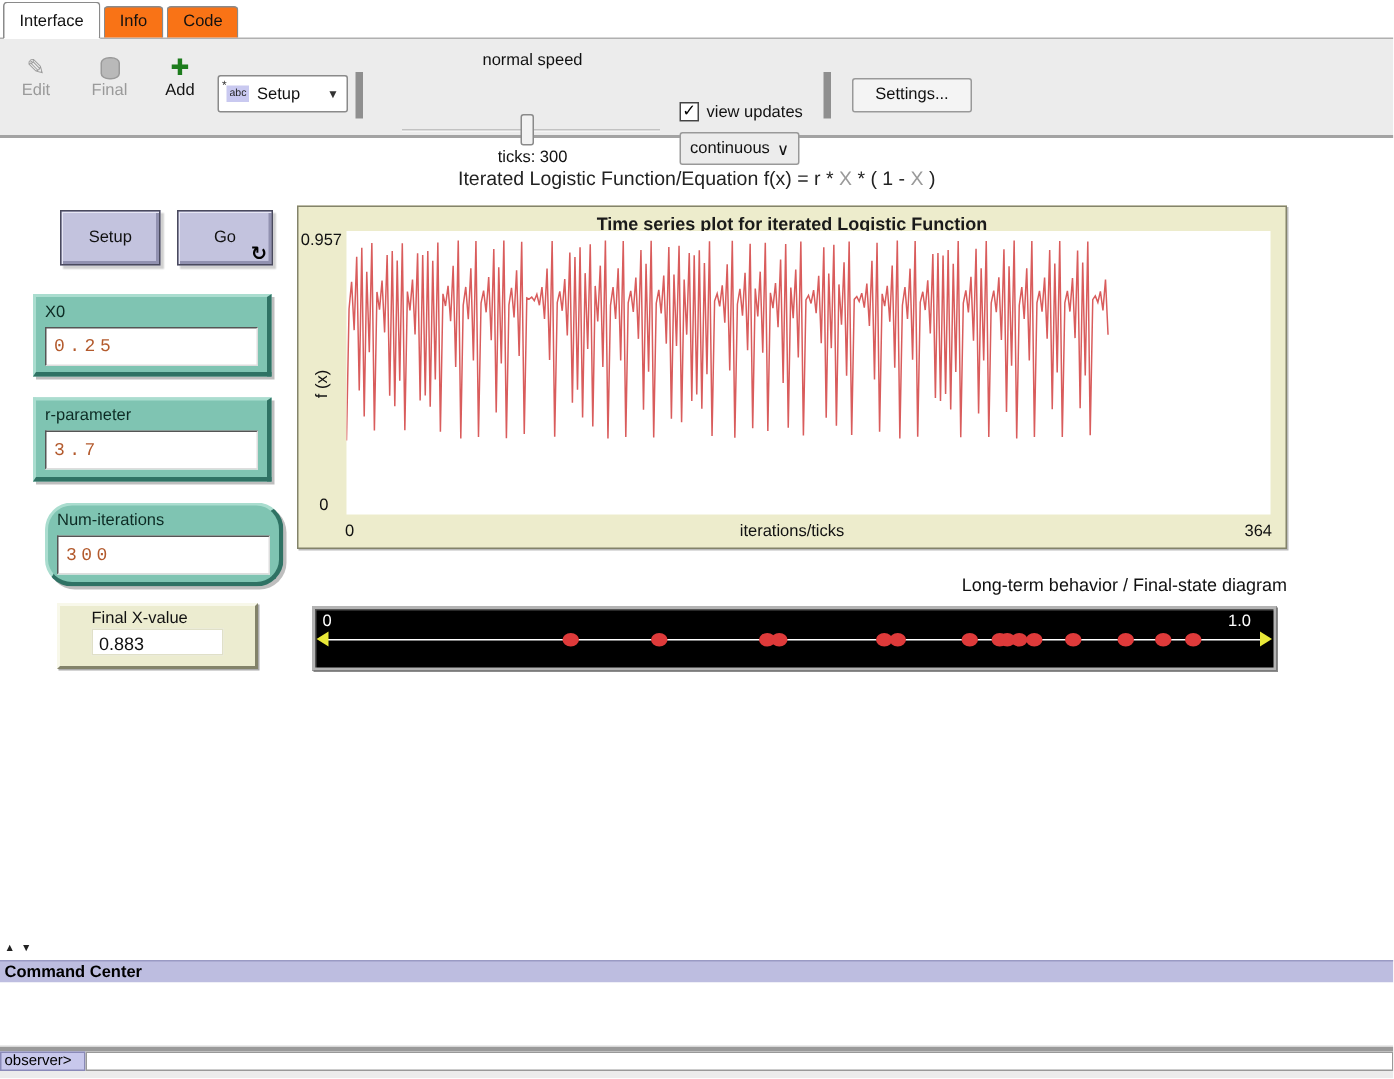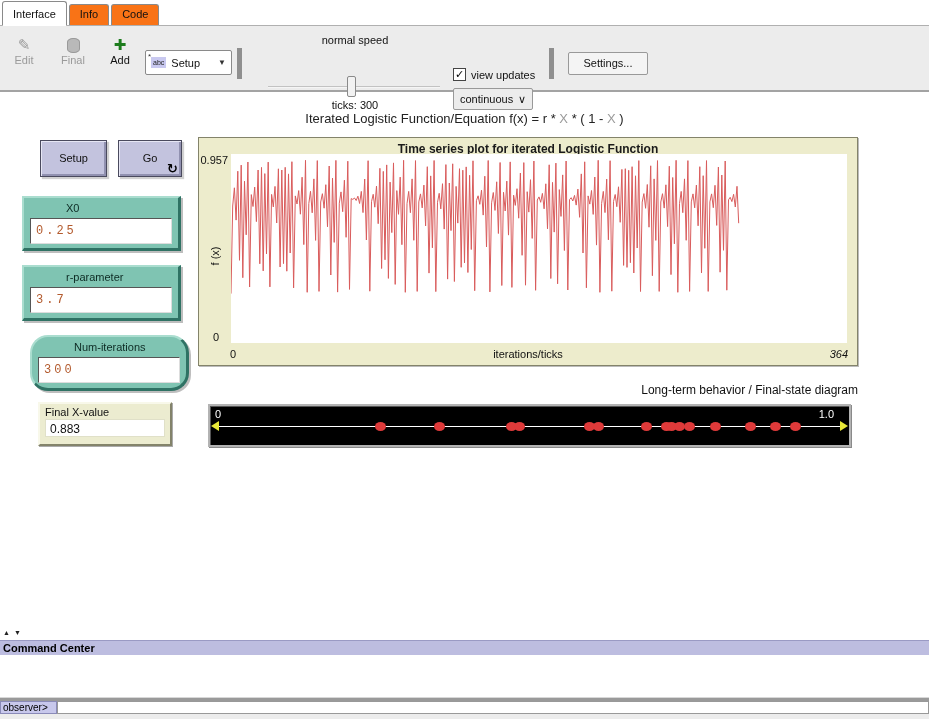--- a/index.html
+++ b/index.html
@@ -63,53 +63,53 @@
                box-shadow: inset 1px 1px 0 #e6e6f4, inset -2px -2px 0 #9191b0, 2px 2px 1px rgba(0,0,0,0.18);
                font-size:11px; color:#111; text-align:center;margin-left:12px; }
   .btn-setup { left:28px; top:140px; width:67px; height:37px; line-height:35px; }
   .btn-go { left:106px; top:140px; width:64px; height:37px; line-height:35px; }
   .forever-ic { position:absolute; right:3px; bottom:1px; font-size:13px; font-weight:bold; color:#000; line-height:13px; }
 
   .io-widget { position:absolute; width:159px; background:#7fc4b2;
                border-top:2px solid #aaddcf; border-left:2px solid #aaddcf;
                border-bottom:3px solid #2f7264; border-right:3px solid #2f7264;
                box-shadow:2px 2px 0 rgba(110,110,110,0.45); padding:4px 6px; }
-  .io-label { font-size:11px; color:#0d2b24; margin-bottom:4px;margin-left:36px; }
+  .io-label { font-size:11px; color:#0d2b24; margin-bottom:4px; }
   .io-field { width:100%; height:26px; background:#fff;
               border-top:1px solid #555; border-left:1px solid #555;
               border-bottom:1px solid #ddd; border-right:1px solid #ddd;
               color:#b35a2d; font-family:"Liberation Mono","DejaVu Sans Mono",monospace;
               font-size:12px; letter-spacing:3px; padding:2px 5px; }
   .iw-x0 { left:22px; top:196px; height:55px; }
   .iw-r { left:22px; top:265px; height:56px; }
   .iw-num { left:30px; top:335px; height:56px;border-radius:18px; }
 
   .monitor { position:absolute; left:38px; top:402px; width:134px; height:44px;
              background:#ececd0;
              border-top:2px solid #f8f8ea; border-left:2px solid #f8f8ea;
              border-bottom:2px solid #83836a; border-right:2px solid #83836a;
-             box-shadow:1px 1px 0 #aaa; padding:2px 5px; }
+             box-shadow:1px 1px 0 #aaa; padding:2px 21px; }
   .mon-label { font-size:11px; color:#111; }
   .mon-field { margin-top:1px; background:#fff; height:18px; font-size:12px;
                color:#111; padding:2px 4px; border:1px solid #e0e0c8; }
 
   
   .plot { position:absolute; left:198px; top:137px; width:660px; height:229px;
           background:#edeccc; border:1px solid #83836a; box-shadow:1px 1px 0 #bbb; }
   .plot-title { position:absolute; top:4px; left:0; width:100%; text-align:center;
                 font-weight:bold; font-size:12px; color:#1a1a1a; }
   .plot-area { position:absolute; left:32px; top:16px; width:616px; height:189px; background:#fff; }
   .y-max { position:absolute; left:0px; top:16px; width:29px; text-align:right; font-size:11px; }
   .y-min { position:absolute; left:0px; top:193px; width:20px; text-align:right; font-size:11px; }
   .y-axis-label { position:absolute; left:-4px; top:112px; font-size:11px;
                   transform:rotate(-90deg); transform-origin:center; width:40px; text-align:center; }
   .x-axis-row { position:absolute; top:208px; left:0; width:100%; height:18px; font-size:11px; }
   .x-min { position:absolute; left:31px; top:2px; }
   .x-label { position:absolute; left:0; width:100%; text-align:center; top:2px; }
-  .x-max { position:absolute; right:9px; top:2px;font-style:italic; }
+  .x-max { position:absolute; right:9px; top:2px; }
 
   
   .fs-title { position:absolute; top:383px; left:198px; width:660px; text-align:right;
               font-size:12px; color:#111; }
   .fs-view { position:absolute; left:208px; top:404px; width:643px; height:43px;
              background:#000; border:2px solid #b3b3b3;
              box-shadow: inset 1px 1px 0 #555, 1px 1px 0 #8a8a8a; }
   .fs-zero { position:absolute; left:5px; top:2px; color:#fff; font-size:11px; }
   .fs-one { position:absolute; right:15px; top:2px; color:#fff; font-size:11px; }
   .fs-line { position:absolute; left:6px; top:20px; width:627px; height:1px; background:#fff; }

